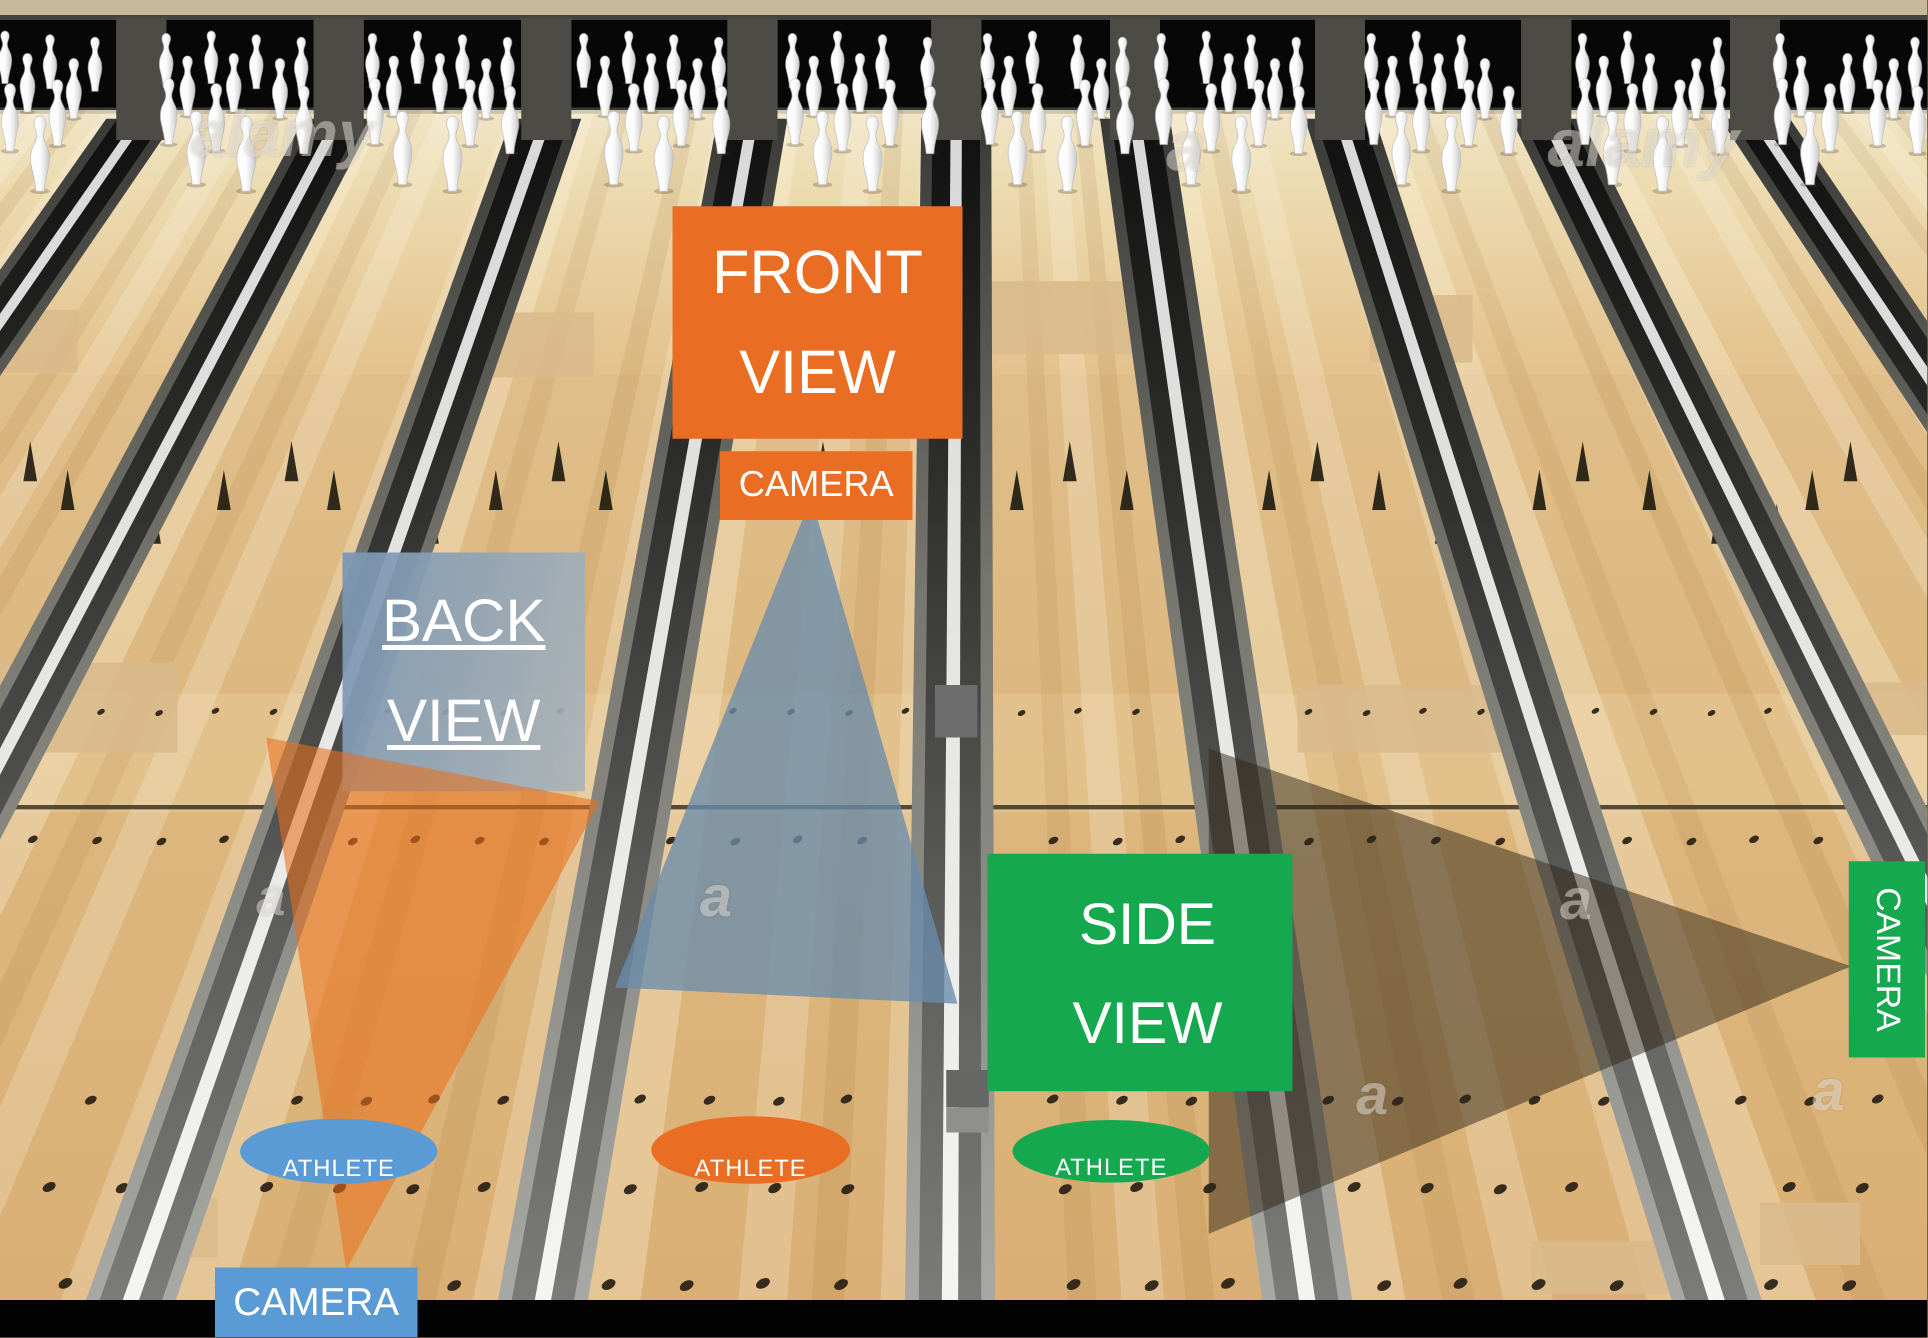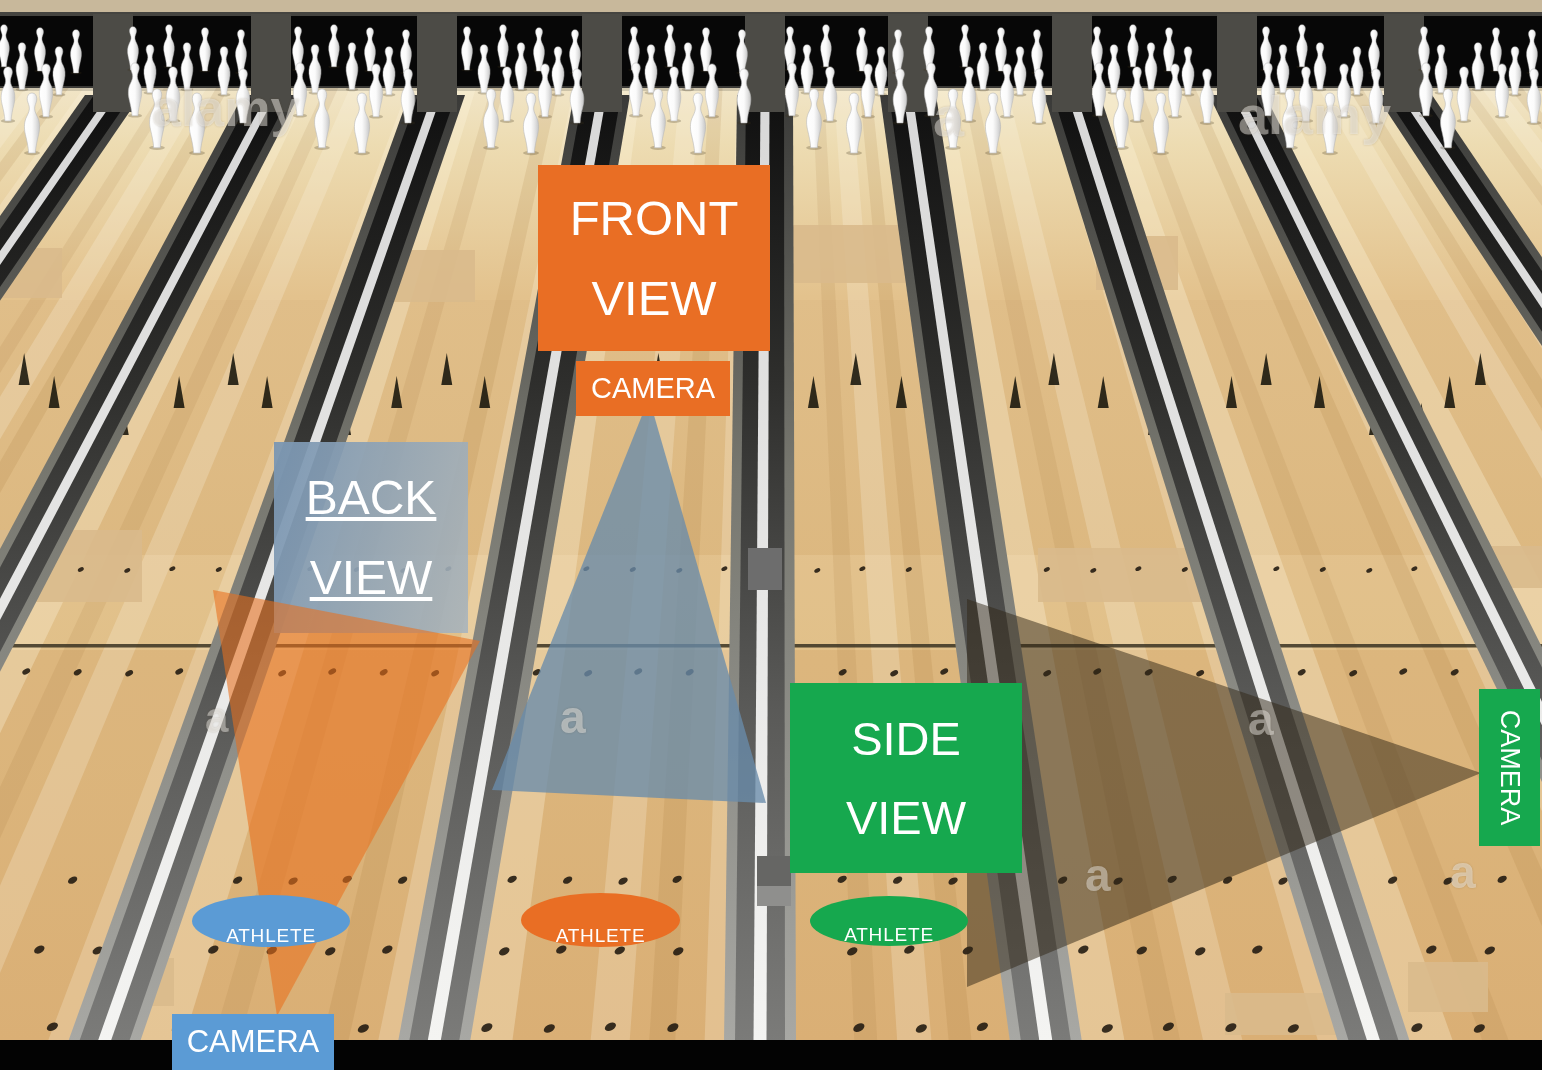--- a/index.html
+++ b/index.html
@@ -27,21 +27,21 @@
   #side-camera-box .rot{transform:rotate(90deg);white-space:nowrap;}
   #back-camera-box{left:172px;top:1014px;width:162px;height:56px;font-size:31px;}
 
   .athlete{position:absolute;border-radius:50%;display:flex;align-items:flex-end;
     justify-content:center;color:#fff;font-size:19px;letter-spacing:0.8px;}
   #athlete-back{left:192px;top:895px;width:158px;height:52px;}
   #athlete-front{left:521px;top:893px;width:159px;height:54px;}
   #athlete-side{left:810px;top:896px;width:158px;height:50px;}
 
   .wm{position:absolute;color:rgba(255,255,255,0.42);font-weight:bold;
-      pointer-events:none;text-shadow:0 0 2px rgba(90,70,40,0.25);}
+      pointer-events:none;text-shadow:0 0 2px rgba(90,70,40,0.25);font-style:italic;}
   #wm-1{left:152px;top:78px;font-size:52px;}
   #wm-2{left:1238px;top:84px;font-size:54px;}
   .wm-a{font-size:46px;}
   #wma-1{left:933px;top:84px;font-size:56px;}
   #wma-2{left:560px;top:690px;}
   #wma-3{left:1248px;top:692px;}
   #wma-4{left:205px;top:694px;font-size:42px;}
   #wma-5{left:1085px;top:848px;}
   #wma-6{left:1450px;top:845px;}
 </style>
@@ -830,21 +830,21 @@
   </svg>
 
   <div class="box stacked topbox" id="front-view-box" style="background: rgb(233, 110, 36);">
     <span>FRONT</span>
     <span>VIEW</span>
   </div>
   <div class="box topbox" id="front-camera-box" style="background: rgb(233, 110, 36);">
     <span>CAMERA</span>
   </div>
 
-  <div class="box stacked topbox" id="side-view-box" style="background: rgb(22, 168, 78);">
+  <div class="box stacked topbox" id="side-view-box" style="background: rgb(22, 168, 78); padding-left: 12px;">
     <span>SIDE</span>
     <span>VIEW</span>
   </div>
   <div class="box topbox" id="side-camera-box" style="background: rgb(22, 168, 78);">
     <span class="rot">CAMERA</span>
   </div>
 
   <div class="box topbox" id="back-camera-box" style="background: rgb(91, 155, 213);">
     <span>CAMERA</span>
   </div>

